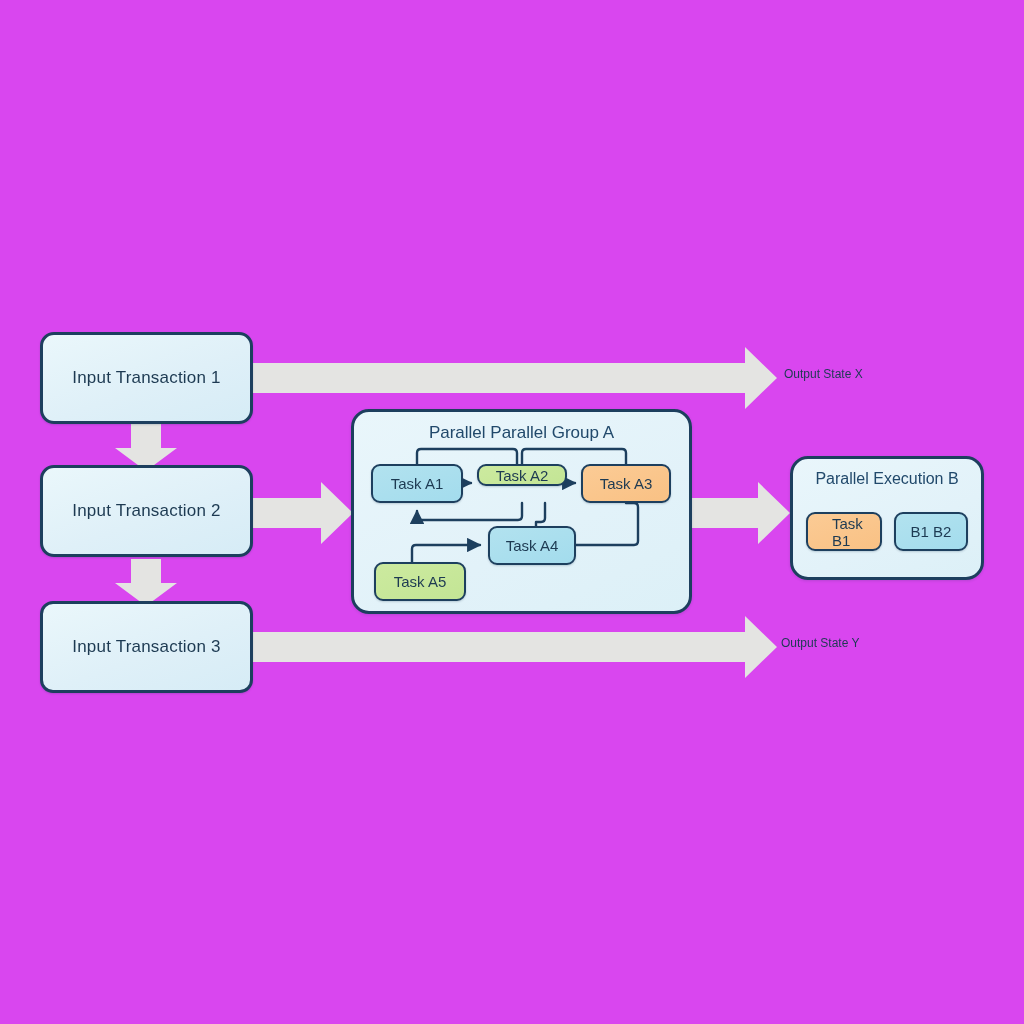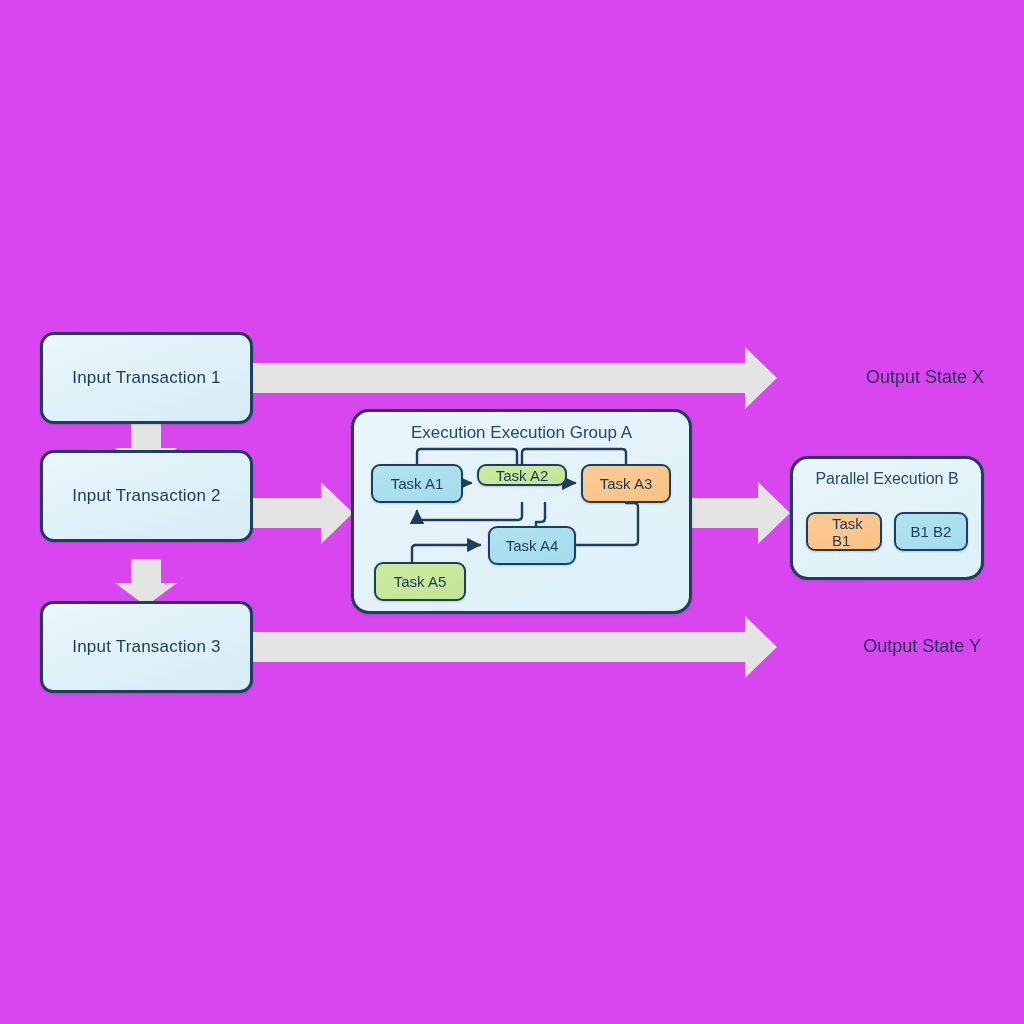--- a/index.html
+++ b/index.html
@@ -68,22 +68,22 @@
     box-shadow: 0 1px 2px rgba(20,50,75,.2);
     z-index: 3;
   }
   .t-teal  { background: linear-gradient(160deg,#b2e2ef 0%, #a3dced 100%); }
   .t-green { background: linear-gradient(160deg,#ccea9f 0%, #c3e595 100%); }
   .t-orange{ background: linear-gradient(160deg,#fbcb95 0%, #f9c184 100%); }
   
   .output-label {
     position: absolute;
     color: #1d3a52;
-    font-size: 18px;
-    text-align: right;
+    font-size: 12px;
+    text-align: left;
     white-space: nowrap;
   }
 </style>
 </head>
 <body>
 
 <div id="canvas">
 
   <svg id="flow-layer" viewBox="0 0 1024 1024" xmlns="http://www.w3.org/2000/svg">
 
@@ -107,29 +107,29 @@
       <path d="M131,424 L161,424 L161,448 L177,448 L146,471 L115,448 L131,448 Z" fill="#e4e4e2"></path>
     </g>
     <g>
       <path d="M131,559 L161,559 L161,583 L177,583 L146,606 L115,583 L131,583 Z" fill="#e4e4e2"></path>
     </g>
   </svg>
 
   <div class="input-box" style="left:40px;  top:332px; width:213px; height:92px;">
     <span>Input Transaction 1</span>
   </div>
-  <div class="input-box" style="left:40px;  top:450px; width:213px; height:92px;">
+  <div class="input-box" style="left:40px;  top:465px; width:213px; height:92px;">
     <span>Input Transaction 2</span>
   </div>
   <div class="input-box" style="left:40px;  top:601px; width:213px; height:92px;border-radius:13px;">
     <span>Input Transaction 3</span>
   </div>
 
   <div class="group-box" style="left:351px; top:409px; width:341px; height:205px;">
-    <div class="group-title" style="top:11px;">Execution Execution Group A</div>
+    <div class="group-title" style="top:11px;">Parallel Parallel Group A</div>
   </div>
 
   <svg id="edge-layer" viewBox="0 0 1024 1024" xmlns="http://www.w3.org/2000/svg">
     <defs>
       <marker id="ah-r" viewBox="0 0 10 10" refX="9" refY="5" markerWidth="6" markerHeight="6" orient="auto-start-reverse">
         <path d="M 0 0 L 10 5 L 0 10 z" fill="#1d3f5e"></path>
       </marker>
       <marker id="ah-u" viewBox="0 0 10 10" refX="9" refY="5" markerWidth="6" markerHeight="6" orient="auto-start-reverse">
         <path d="M 0 0 L 10 5 L 0 10 z" fill="#1d3f5e"></path>
       </marker>

